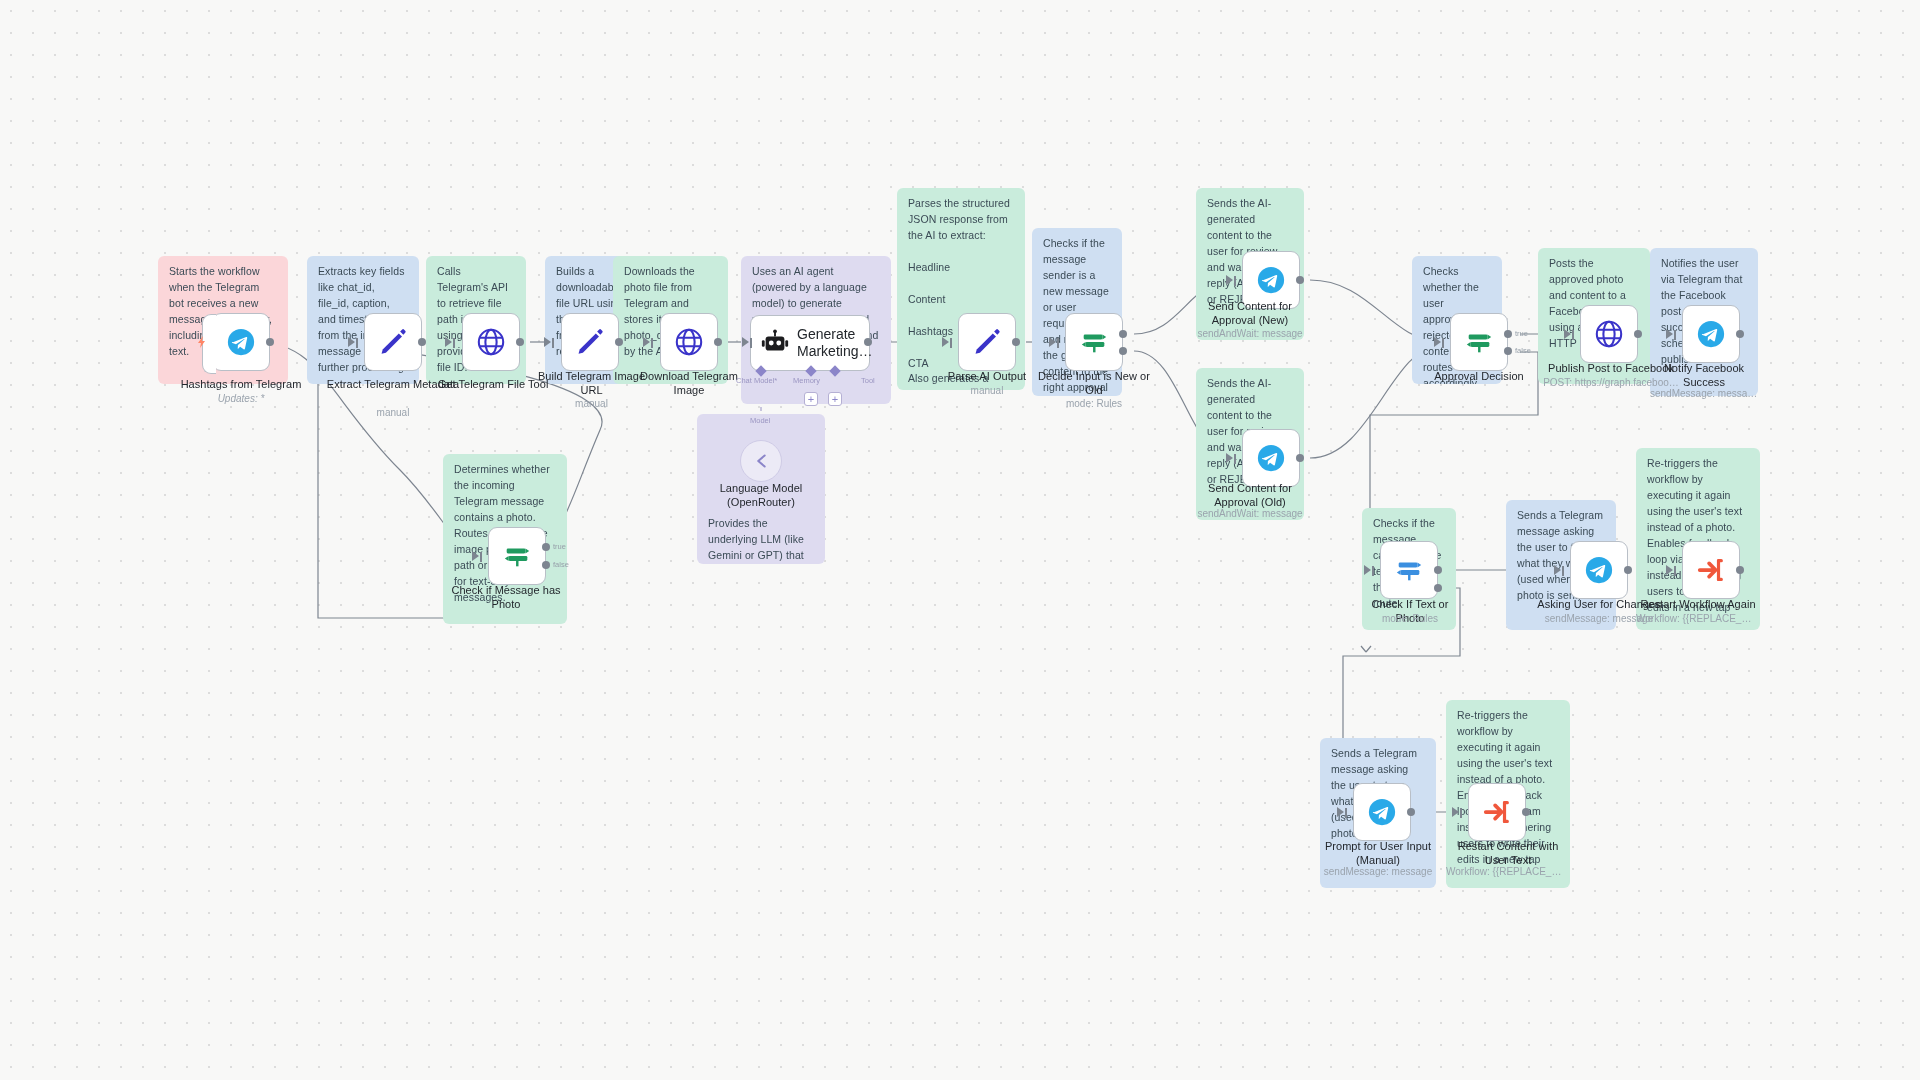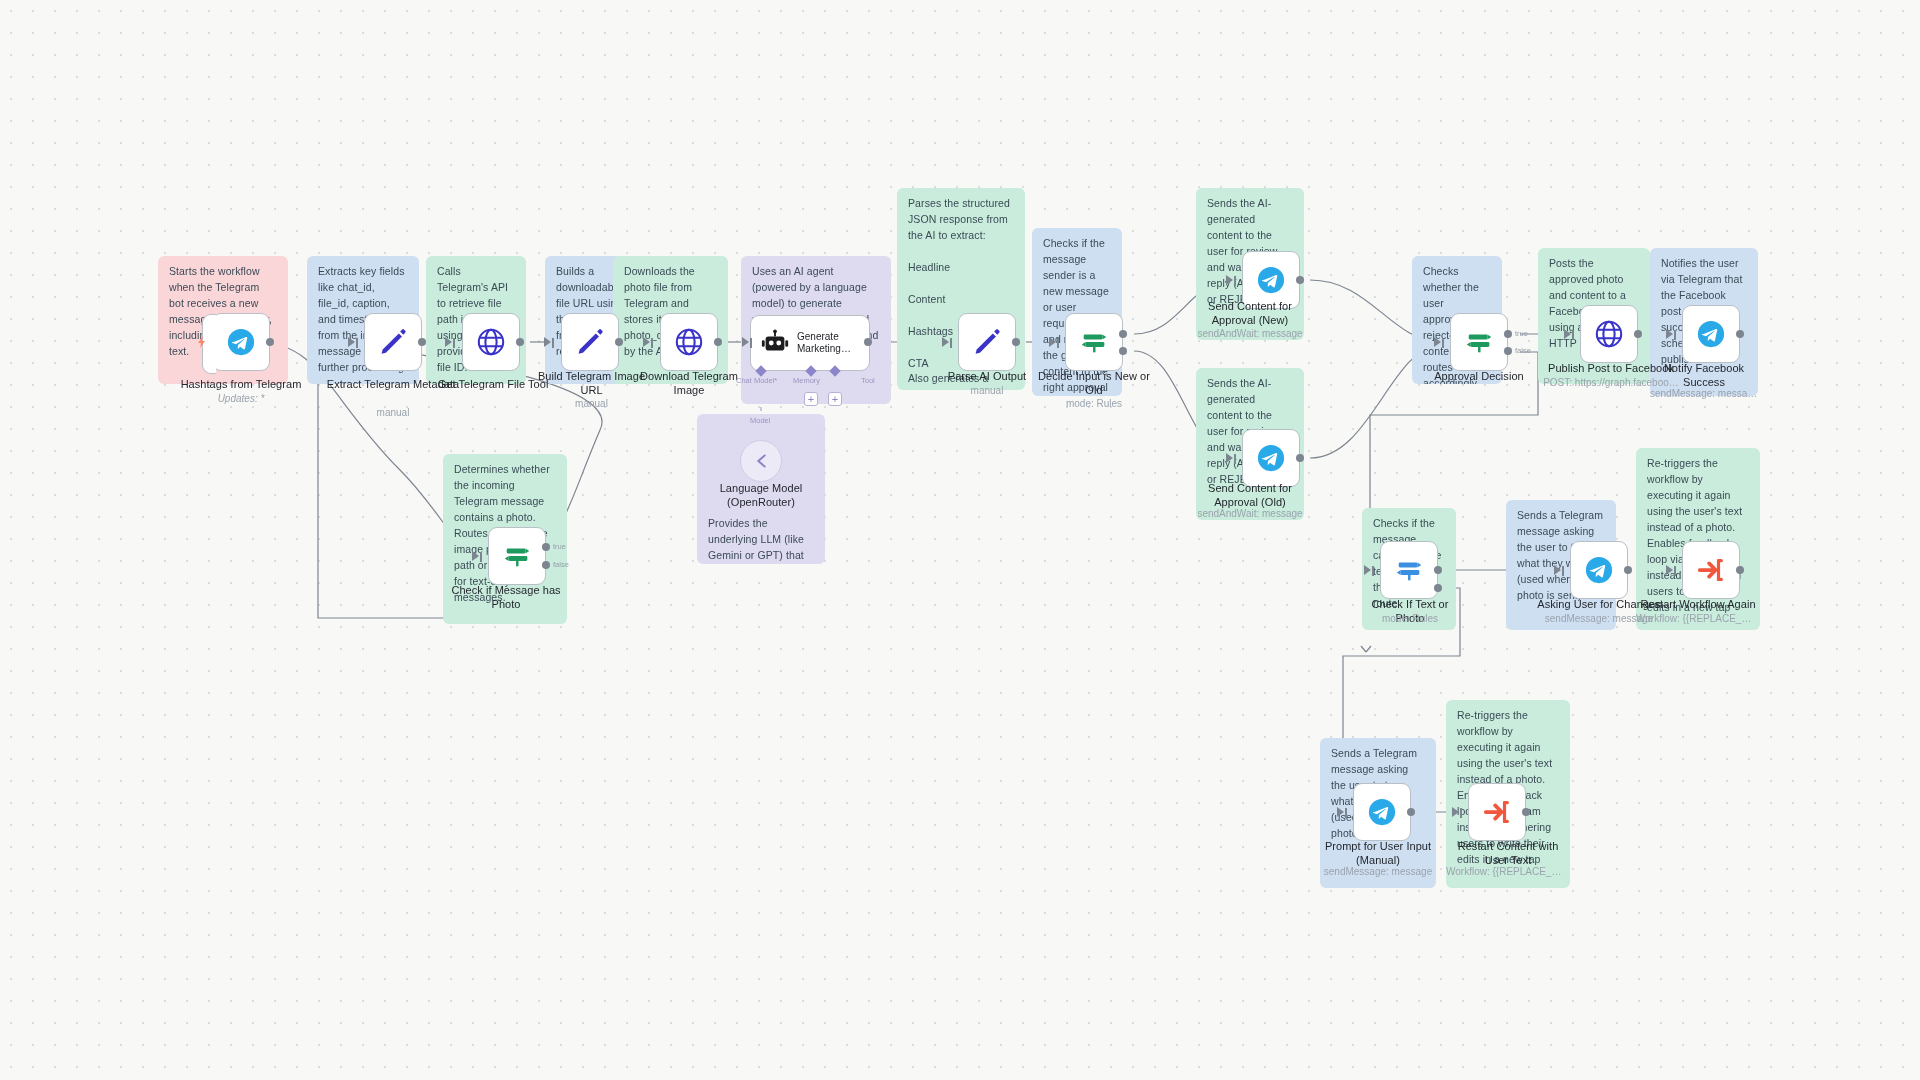--- a/index.html
+++ b/index.html
@@ -49,21 +49,21 @@
   }
   .node.trigger { border-radius: 9px 9px 9px 9px; }
   .node.trigger:before{
     content:""; position:absolute; left:-11px; top:0; width:13px; height:58px;
     background:#fff; border:1.3px solid #b9bfc7; border-right:none;
     border-radius: 9px 0 0 9px; z-index:-1;
   }
   .node.wide { width: 120px; justify-content: flex-start; padding-left: 9px; }
   .node .ic { width: 30px; height: 30px; display:block; }
   .node .agentlabel{
-    font-size: 10px; color:#22262b; line-height:1.25; margin-left:7px;
+    font-size: 14px; color:#22262b; line-height:1.25; margin-left:7px;
     max-width:70px;
   }
 
   .node-label {
     position: absolute;
     text-align: center;
     font-size: 11px;
     color: #23272d;
     line-height: 1.25;
     z-index: 6;

